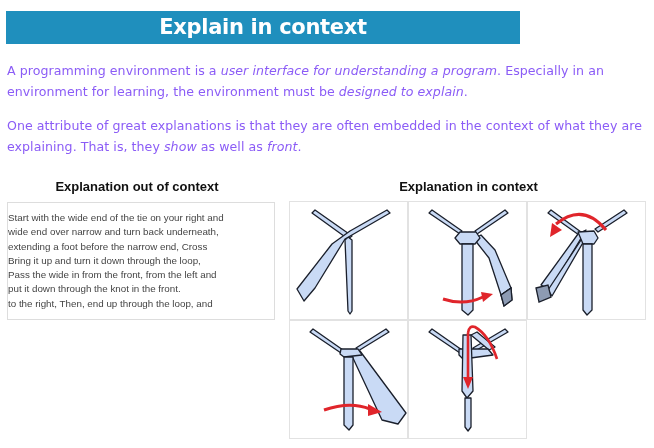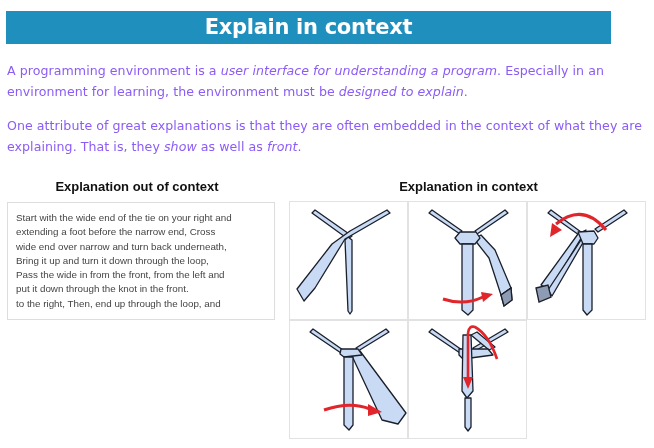--- a/index.html
+++ b/index.html
@@ -1,39 +1,39 @@
 <!DOCTYPE html>
 <html><head>
   <meta charset="utf-8">
   <style>
     html, body { margin: 0; padding: 0; background: #ffffff; }
     body { width: 654px; height: 448px; position: relative; overflow: hidden; }
     .banner {
-      position: absolute; left: 6px; top: 11px; width: 605px; height: 33px;
+      position: absolute; left: 6px; top: 11px; width: 514px; height: 33px;
       background: #1f8fbd; color: #ffffff; text-align: center;
       font-family: "DejaVu Sans", sans-serif; font-weight: bold; font-size: 21px;
       line-height: 33px; letter-spacing: -0.3px;
     }
     .para {
       position: absolute; left: 7px; width: 640px;
       font-family: "DejaVu Sans", sans-serif; font-size: 12.6px; color: #8b5cf6;
       line-height: 21px; letter-spacing: 0.05px;
     }
     .para em { font-style: italic; }
     .p1 { top: 60px; }
     .p2 { top: 115px; }
     .col-heading {
       position: absolute; font-family: "Liberation Sans", sans-serif; font-weight: bold;
       font-size: 13px; color: #111111; text-align: center;
     }
     .h-left { left: 6px; width: 262px; top: 179px; }
     .h-right { left: 289px; width: 359px; top: 179px; }
     .textbox {
       position: absolute; left: 7px; top: 202px; width: 268px; height: 118px;
-      border: 1px solid #dddddd; box-sizing: border-box; padding: 8px 8px;
+      border: 1px solid #dddddd; box-sizing: border-box; padding: 8px 0;
       font-family: "Liberation Sans", sans-serif; font-size: 9.8px; color: #444444;
       line-height: 14.3px;
     }
     .grid { position: absolute; left: 289px; top: 201px; }
     .cell {
       position: absolute; width: 119px; height: 119px; box-sizing: border-box;
       border: 1px solid #e2e2e2; background: #fff;
     }
     .cell svg { position: absolute; left: 0; top: 0; }
   </style>
@@ -46,22 +46,22 @@
 
 <div class="para p1"><span>A programming environment is a </span><em>user interface for understanding a program</em><span>. Especially in an environment for learning, the environment must be </span><em>designed to explain</em><span>.</span></div>
 
 <div class="para p2"><span>One attribute of great explanations is that they are often embedded in the context of what they are explaining. That is, they </span><em>show</em><span> as well as </span><em>front</em><span>.</span></div>
 
 <div class="col-heading h-left">Explanation out of context</div>
 <div class="col-heading h-right">Explanation in context</div>
 
 <div class="textbox">
   <div>Start with the wide end of the tie on your right and</div>
+  <div>wide end over narrow and turn back underneath,</div>
   <div>extending a foot before the narrow end, Cross</div>
-  <div>wide end over narrow and turn back underneath,</div>
   <div>Bring it up and turn it down through the loop,</div>
   <div>Pass the wide in from the front, from the left and</div>
   <div>put it down through the knot in the front.</div>
   <div>to the right, Then, end up through the loop, and</div>
 </div>
 
 <div class="grid">
 
   <div class="cell" style="left:0;top:0;">
     <svg width="119" height="119" viewBox="0 0 119 119">

